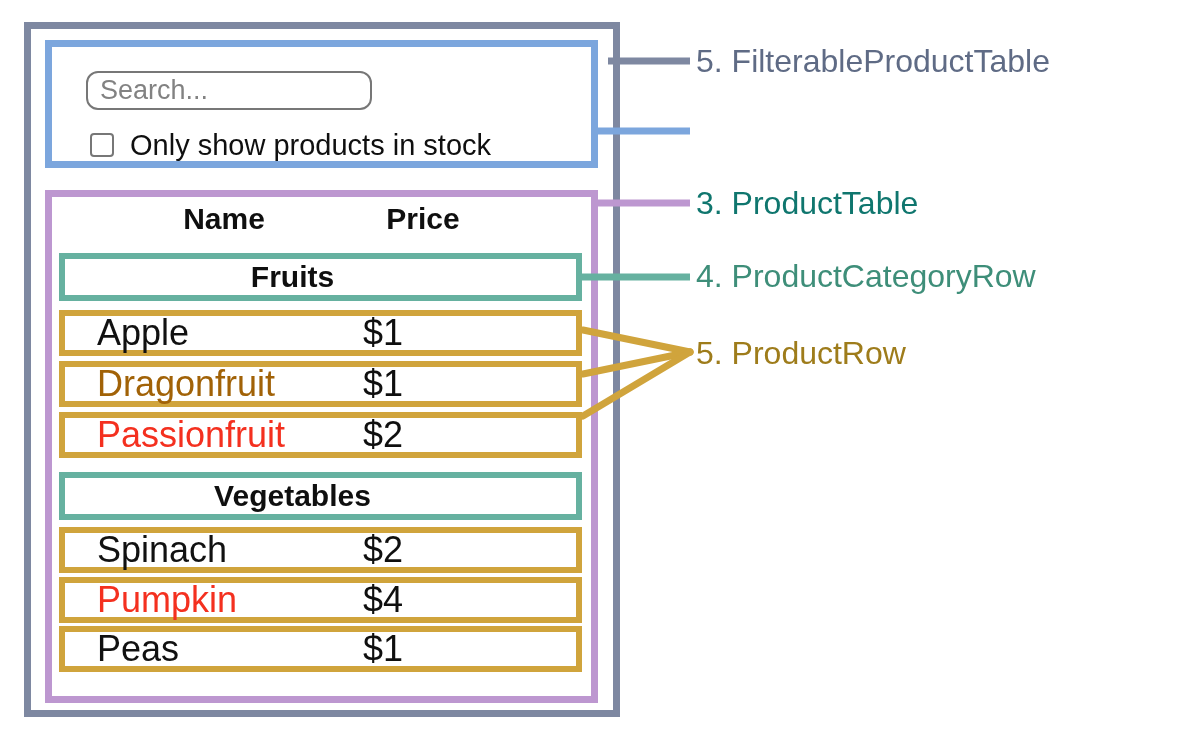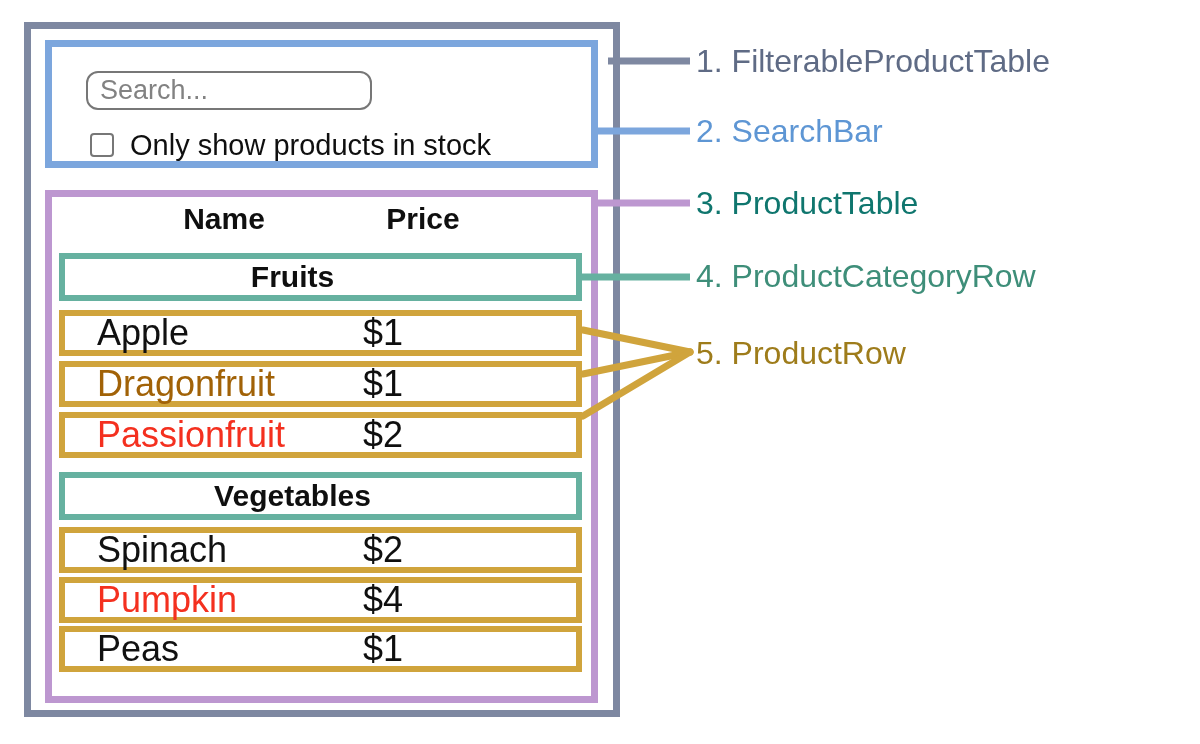--- a/index.html
+++ b/index.html
@@ -122,19 +122,18 @@
   <svg class="wires" viewBox="0 0 1200 744">
     <line class="wire-slate" x1="608" y1="61" x2="690" y2="61"></line>
     <line class="wire-blue" x1="597" y1="131" x2="690" y2="131"></line>
     <line class="wire-purple" x1="597" y1="203" x2="690" y2="203"></line>
     <line class="wire-teal" x1="580" y1="277" x2="690" y2="277"></line>
     <line class="wire-gold" x1="583" y1="330" x2="690" y2="352"></line>
     <line class="wire-gold" x1="583" y1="374" x2="690" y2="352"></line>
     <line class="wire-gold" x1="583" y1="416" x2="690" y2="352"></line>
   </svg>
 
-  <div class="legend-item" style="top: 42px; color: rgb(95, 107, 133);">1. FilterableProductTable</div>
-  <div class="legend-item" style="top: 112px; color: rgb(94, 150, 212);">2. SearchBar</div>
+  <div class="legend-item" style="top: 42px; color: rgb(95, 107, 133);">5. FilterableProductTable</div>
   <div class="legend-item" style="top: 184px; color: #0f766e;">3. ProductTable</div>
   <div class="legend-item" style="top: 257px; color: rgb(62, 142, 121);">4. ProductCategoryRow</div>
   <div class="legend-item" style="top: 334px; color: rgb(158, 124, 27);">5. ProductRow</div>
 
 </div>
 
 </body></html>

